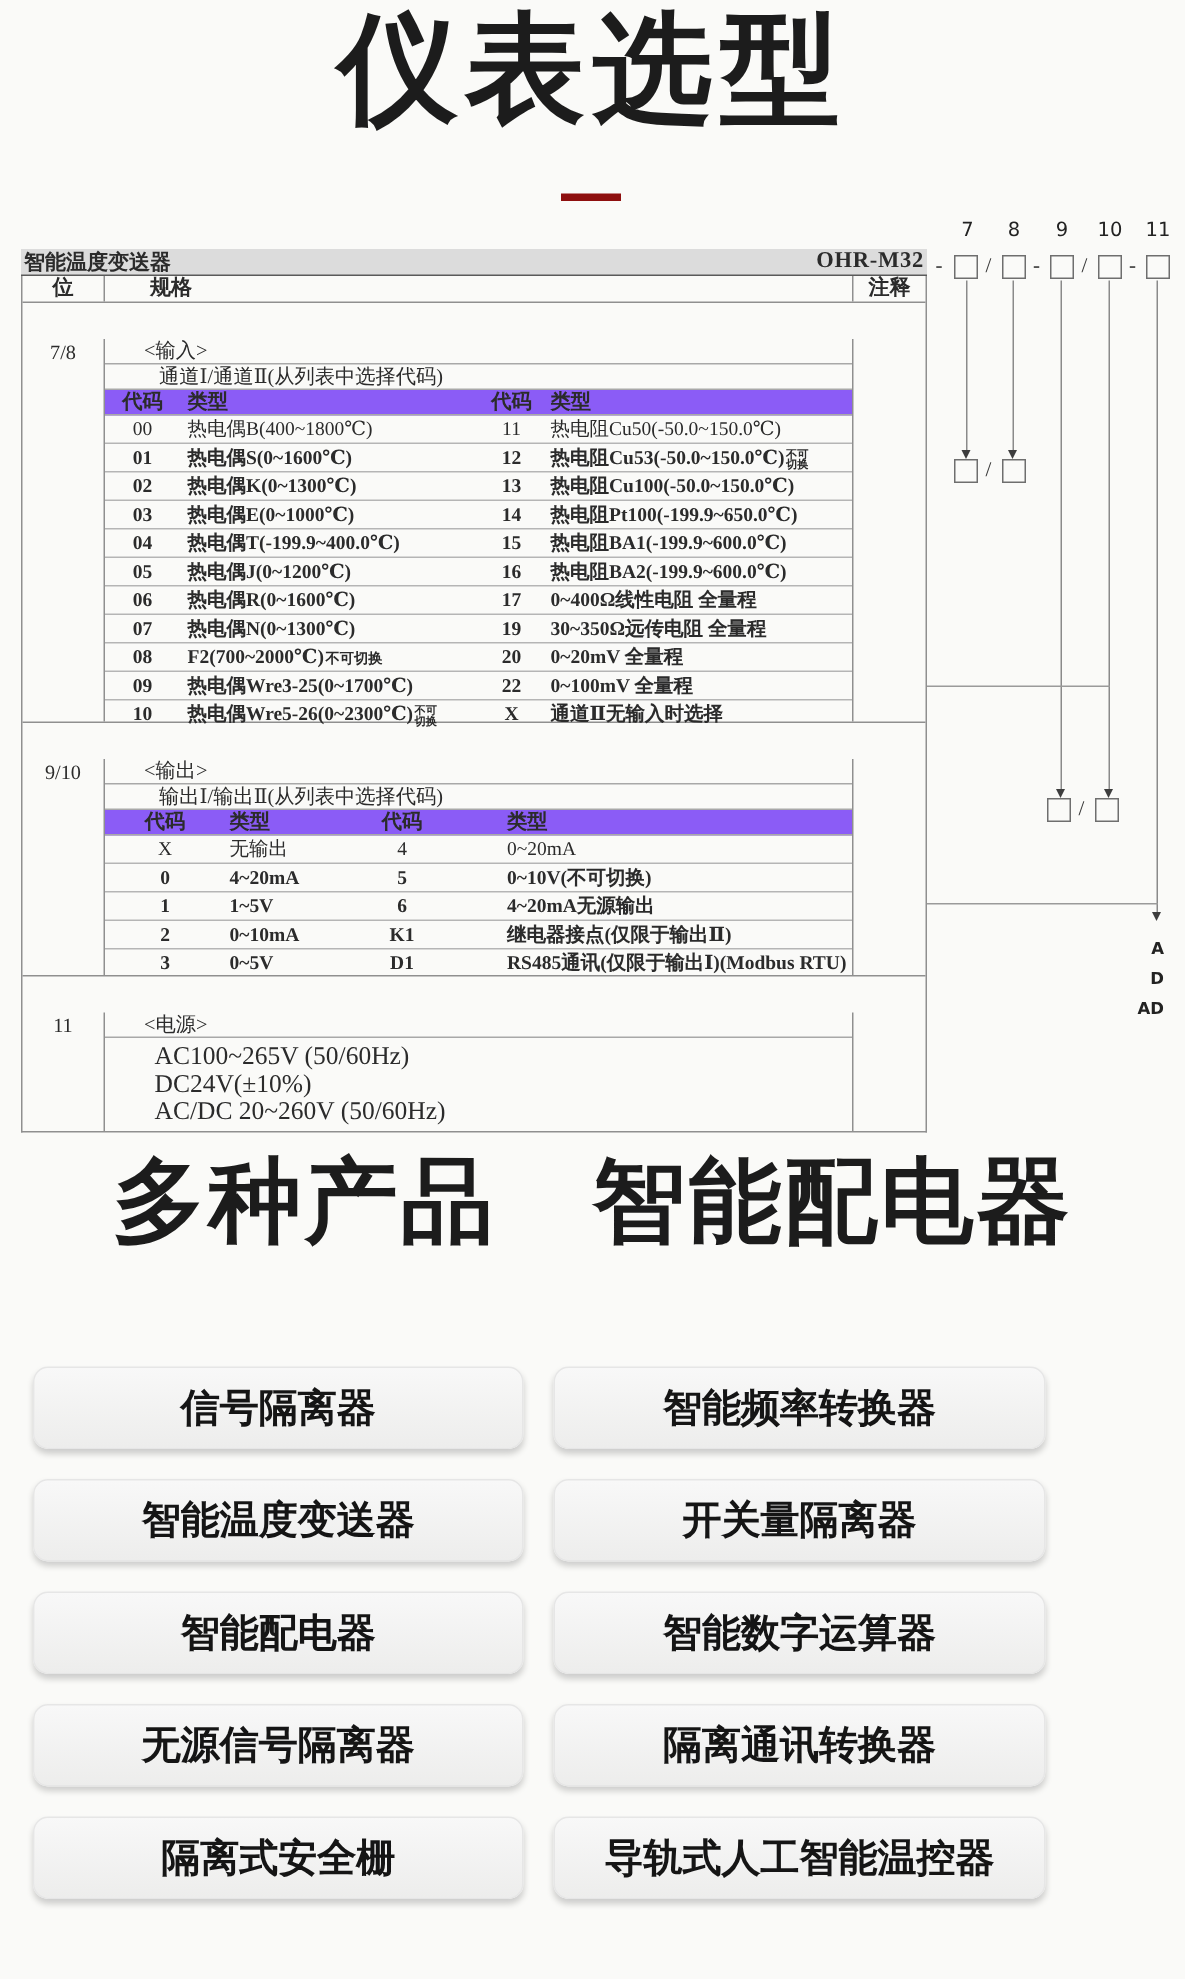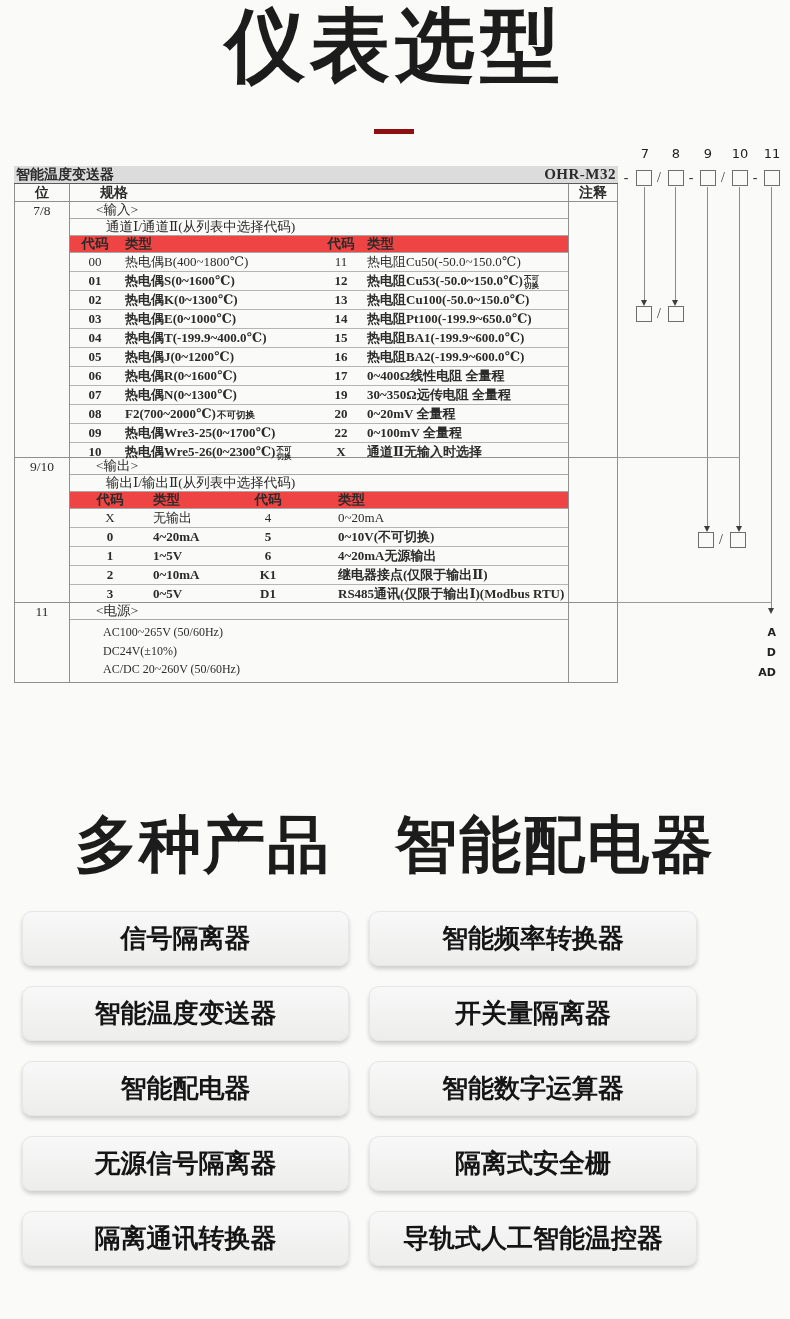--- a/index.html
+++ b/index.html
@@ -18,70 +18,70 @@
   .tbar { height:18px; background:#dcdcdc; border-bottom:1px solid #5a5a5a;
           display:flex; justify-content:space-between; align-items:center; }
   .tbar .pname { font-weight:bold; font-size:14px; padding-left:2px; }
   .tbar .model { font-weight:bold; font-size:15px; padding-right:2px; letter-spacing:0.5px; }
   .tbody { border:1px solid #8f8f8f; border-top:none; }
   .hdrrow { display:flex; height:18px; border-bottom:1px solid #8f8f8f; font-weight:bold; font-size:14px; }
   .colpos { width:55px; border-right:1px solid #8f8f8f; text-align:center; line-height:17px; }
   .colspec { flex:1; border-right:1px solid #8f8f8f; padding-left:30px; line-height:17px; min-width:0; }
   .colnote { width:48px; text-align:center; line-height:17px; }
 
-  .sec { display:flex; border-bottom:1px solid #8f8f8f; }
+  .sec { display:flex; border-bottom:1px solid #8f8f8f;margin-top:24px; }
   .sec:last-child { border-bottom:none; }
   .sec-pos { width:55px; border-right:1px solid #8f8f8f; text-align:center;
              font-size:13.5px; padding-top:1px; }
   .sec-body { flex:1; border-right:1px solid #8f8f8f; min-width:0; display:flex; flex-direction:column; }
   .sec-note { width:48px; }
   .sec-input { height:256px; }
   .sec-output { height:145px; }
   .sec-power { height:79px; }
 
   .h-row  { height:17px; line-height:16px; padding-left:26px; border-bottom:1px solid #a8a8a8; font-size:13.5px; }
   .h-sub  { height:17px; line-height:16px; padding-left:36px; border-bottom:1px solid #a8a8a8; font-size:13.5px; }
-  .codehdr { height:17px; background:#ef4444; display:flex; align-items:center;
+  .codehdr { height:17px; background:#8b5cf6; display:flex; align-items:center;
              font-weight:bold; font-size:13.5px; border-bottom:1px solid #a8a8a8; }
   .rows { flex:1; display:flex; flex-direction:column; }
   .specrow { flex:1; display:flex; align-items:center; white-space:nowrap; font-size:13px; }
   .rows .specrow + .specrow { border-top:1px solid #b5b5b5;font-weight:bold; }
 
   .icode-l { width:50px; text-align:center; }
   .itype-l { width:203px; padding-left:5px; }
   .icode-r { width:36px; text-align:center; }
   .itype-r { padding-left:8px; }
 
   .ocode-l { width:80px; text-align:center; }
   .otype-l { width:85px; padding-left:3px; }
   .ocode-r { width:66px; text-align:center; }
   .otype-r { padding-left:37px; }
 
   .ninline { font-size:9.5px; margin-left:1px; }
   .nstack { display:inline-block; vertical-align:middle; font-size:7.5px; line-height:7.5px; margin-left:1px; }
   .nstack i { display:block; font-style:normal; }
 
-  .plines { padding:3px 0 0 33px; font-size:12px; line-height:18.5px; }
+  .plines { padding:3px 0 0 33px; font-size:17px; line-height:18.5px; }
 
   
   .digit { position:absolute; top:146px; width:24px; text-align:center;
            font-family:"DejaVu Sans","Liberation Sans",sans-serif; font-size:13px; color:#222; }
   .fsep { position:absolute; top:169px; width:10px; height:18px; line-height:18px;
           text-align:center; font-size:14px; color:#333; }
   .cbox { position:absolute; width:16px; height:16px; border:1px solid #6e6e6e; background:transparent; }
   .vline { position:absolute; width:1px; background:#8a8a8a; }
   .hline { position:absolute; height:1px; background:#9a9a9a; }
   .arr { position:absolute; width:0; height:0; border-left:3.5px solid transparent;
          border-right:3.5px solid transparent; border-top:6px solid #3d3d3d; }
   .pcodes { position:absolute; left:738px; top:623px; width:38px; text-align:right;
             font-family:"DejaVu Sans","Liberation Sans",sans-serif;
             font-size:11px; font-weight:bold; line-height:20px; color:#222; }
 
   
-  .ph { position:absolute; top:811px; left:0; width:100%; display:flex; justify-content:center; gap:64px;
+  .ph { position:absolute; top:768px; left:0; width:100%; display:flex; justify-content:center; gap:64px;
         font-family:"Liberation Sans","DejaVu Sans",sans-serif;
         font-size:62px; font-weight:900; color:#1c1c1c; letter-spacing:2px; line-height:1.1; }
   .pgrid { position:absolute; top:911px; left:22px; width:743px;
            display:grid; grid-template-columns:327px 328px; column-gap:88px; row-gap:14px;gap:20px; }
   .pbtn { height:55px; border-radius:10px; border:1px solid #e6e6e6;
           background:linear-gradient(180deg,#f8f8f8 0%,#ededec 100%);
           box-shadow:0 3px 4px rgba(0,0,0,0.18);
           display:flex; align-items:center; justify-content:center;
           font-family:"Liberation Sans","DejaVu Sans",sans-serif;
           font-size:26px; font-weight:700; color:#151515; cursor:pointer; }
@@ -301,18 +301,18 @@
   </div>
 
   <div class="pgrid" id="product-grid">
       <div class="pbtn">信号隔离器</div>
       <div class="pbtn">智能频率转换器</div>
       <div class="pbtn">智能温度变送器</div>
       <div class="pbtn">开关量隔离器</div>
       <div class="pbtn">智能配电器</div>
       <div class="pbtn">智能数字运算器</div>
       <div class="pbtn">无源信号隔离器</div>
+      <div class="pbtn">隔离通讯转换器</div>
       <div class="pbtn">隔离式安全栅</div>
-      <div class="pbtn">隔离通讯转换器</div>
       <div class="pbtn">导轨式人工智能温控器</div>
     </div>
 
 </div>
 
 </body></html>

